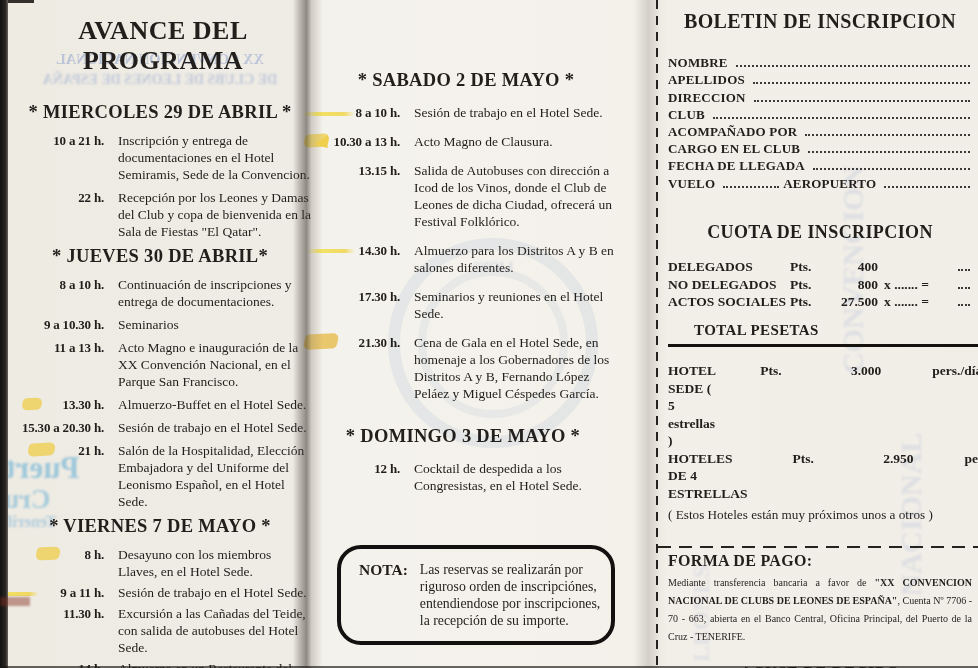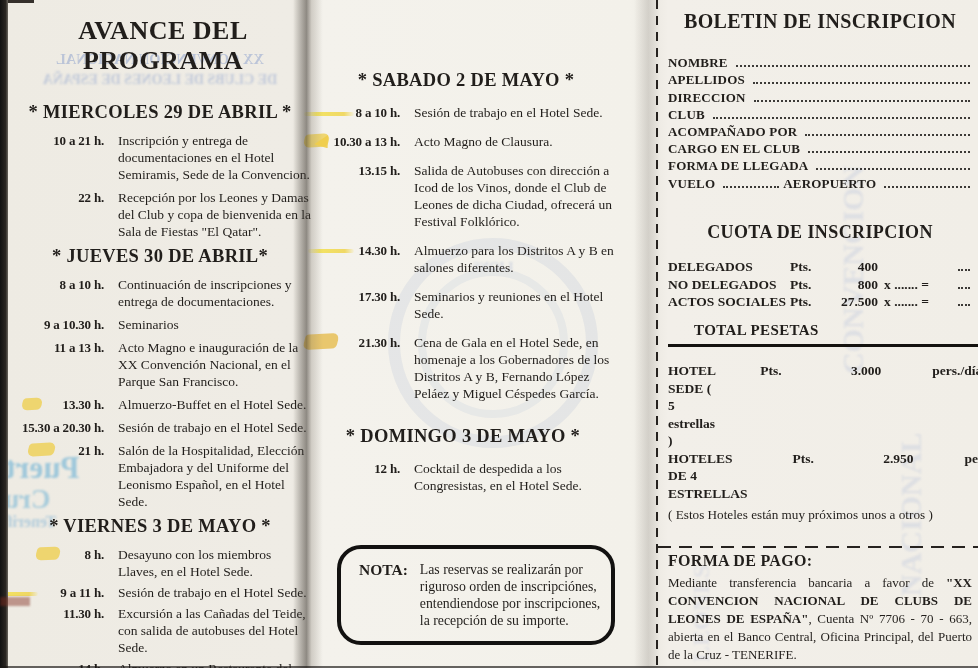--- a/index.html
+++ b/index.html
@@ -93,21 +93,21 @@
   .total{margin-top:13px;font-size:15px;font-weight:bold;letter-spacing:.4px;border-bottom:3px solid #14120f;
     padding:0 0 5px 26px;margin-right:-10px;}
   .hrows{margin-top:15px;}
   .hrow{display:flex;align-items:baseline;font-size:13.5px;font-weight:bold;line-height:17.5px;gap:45px;}
   .hlabel{flex:1 1 auto;}
   .hpts{flex:none;width:34px;}
   .hprice{flex:none;width:42px;text-align:right;padding-right:6px;}
   .hunit{flex:none;width:62px;}
   .hnote{margin-top:5px;font-size:13.2px;font-weight:normal;}
   .fp-title{margin-top:29px;font-size:16px;font-weight:bold;letter-spacing:.3px;}
-  .fp-text{margin-top:4px;font-size:13px;line-height:18px;text-align:justify;}
+  .fp-text{margin-top:4px;font-size:10px;line-height:18px;text-align:justify;}
   .fp-text .b{font-weight:bold;}
   .a-title{margin-top:17px;text-align:center;font-size:16.5px;font-weight:bold;letter-spacing:.5px;}
   .arows{margin-top:29px;}
   .arows .frow{height:17.6px;font-size:12.6px;letter-spacing:.3px;}
 </style>
 </head>
 <body>
 
 <div class="page">
 
@@ -155,21 +155,21 @@
     </div>
     <div class="ev">
       <div class="time">15.30 a 20.30 h.</div>
       <div class="desc">Sesión de trabajo en el Hotel Sede.</div>
     </div>
     <div class="ev">
       <div class="time"><span class="hl blob mk-b2"></span><span>21 h.</span></div>
       <div class="desc">Salón de la Hospitalidad, Elección Embajadora y del Uniforme del Leonismo Español, en el Hotel Sede.</div>
     </div>
 
-    <div class="dayhead d3">* VIERNES 3 DE MAYO *</div>
+    <div class="dayhead d3">* VIERNES 7 DE MAYO *</div>
     <div class="sec3">
       <div class="ev">
         <div class="time"><span class="hl blob mk-b3"></span><span>8 h.</span></div>
         <div class="desc">Desayuno con los miembros Llaves, en el Hotel Sede.</div>
       </div>
       <div class="ev">
         <div class="time"><span class="hl hline mk-l1"></span><span>9 a 11 h.</span></div>
         <div class="desc">Sesión de trabajo en el Hotel Sede.</div>
       </div>
       <div class="ev">
@@ -245,21 +245,21 @@
       </div>
       <div class="frow">
         <span class="flabel">ACOMPAÑADO POR</span>
           <span class="dots"></span>
       </div>
       <div class="frow">
         <span class="flabel">CARGO EN EL CLUB</span>
           <span class="dots"></span>
       </div>
       <div class="frow">
-        <span class="flabel">FORMA DE LLEGADA</span>
+        <span class="flabel">FECHA DE LLEGADA</span>
           <span class="dots"></span>
       </div>
       <div class="frow">
         <span class="flabel">VUELO</span>
           <span class="dots short"></span>
         <span class="flabel ml">AEROPUERTO</span>
           <span class="dots"></span>
       </div>
     </div>
 

